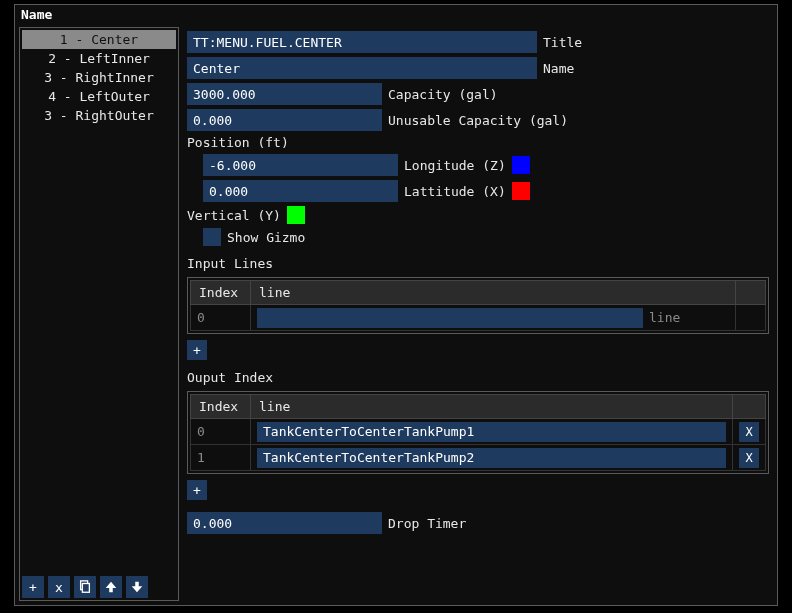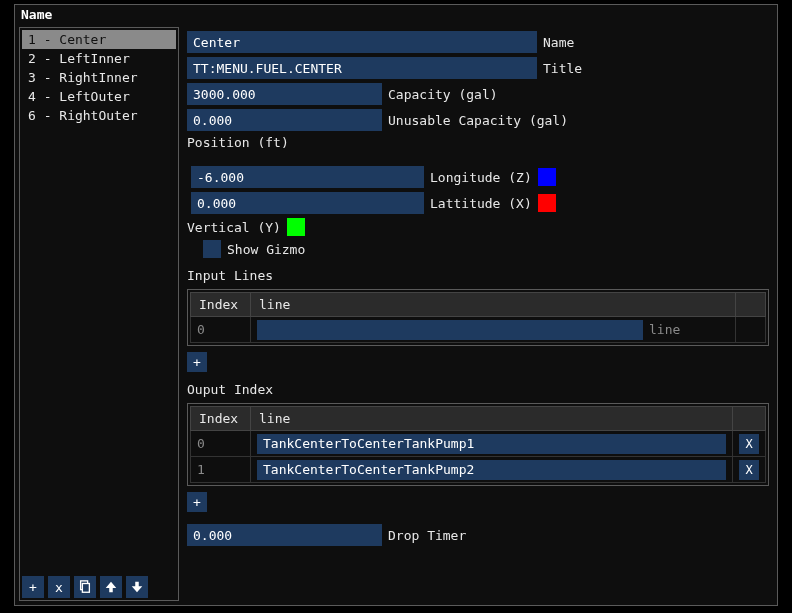--- a/index.html
+++ b/index.html
@@ -2,36 +2,36 @@
 <html><head>
 <meta charset="utf-8">
 <style>
   * { box-sizing: border-box; margin: 0; padding: 0; }
   html, body { width: 792px; height: 613px; background: #000; font-family: "Consolas", "Menlo", monospace; font-size: 13px; color: #e8e8e8; overflow: hidden; }
   .window { position: absolute; left: 14px; top: 4px; width: 764px; height: 602px; background: #0e0e0e; border: 1px solid #5a5a5a; }
   .titlebar { height: 20px; line-height: 20px; padding: 0 6px; background: #0e0e0e; color: #fff; font-weight: bold; }
   .body { display: flex; height: calc(100% - 20px); }
   .sidebar-wrap { width: 160px; display: flex; flex-direction: column; border: 1px solid #5a5a5a; margin: 2px 4px 4px 4px; }
   .sidebar-list { flex: 1; overflow: auto; padding: 2px; }
-  .side-item { padding: 2px 6px; color: #e8e8e8; cursor: pointer; white-space: nowrap; }
+  .side-item { padding: 2px 6px; color: #e8e8e8; cursor: pointer; white-space: nowrap; text-align: center; }
   .side-item.selected { background: #8a8a8a; color: #111; }
   .sidebar-buttons { display: flex; gap: 4px; padding: 4px 2px 2px 2px; }
   .icon-btn { width: 22px; height: 22px; background: #1e3a5f; color: #fff; display: flex; align-items: center; justify-content: center; cursor: pointer; font-size: 13px; }
   .icon-btn svg { width: 14px; height: 14px; }
   .main { flex: 1; overflow-y: auto; overflow-x: hidden; padding: 6px 8px 6px 4px; position: relative; }
   .main::-webkit-scrollbar { width: 14px; }
   .main::-webkit-scrollbar-track { background: #0e0e0e; border: 1px solid #444; }
   .main::-webkit-scrollbar-thumb { background: #3a3a3a; }
   .row { display: flex; align-items: center; margin-bottom: 4px; gap: 6px; }
   .input-text { background: #1e3a5f; color: #fff; border: none; padding: 3px 6px; height: 22px; font-family: inherit; font-size: 13px; }
   .w-name { width: 350px; }
   .w-num { width: 195px; }
-  .w-num-ind { width: 233px; margin-left: 4px; }
+  .w-num-ind { width: 195px; margin-left: 16px; }
   .label { color: #e8e8e8; }
-  .section-label { margin: 2px 0 16px 0; }
+  .section-label { margin: 2px 0 4px 0; }
   .swatch { width: 18px; height: 18px; display: inline-block; }
   .checkbox { width: 18px; height: 18px; background: #1e3a5f; margin-left: 16px; display: inline-block; cursor: pointer; }
   .group-title { font-weight: normal; margin: 10px 0 6px 0; }
   .panel { border: 1px solid #5a5a5a; padding: 2px; margin-bottom: 6px; }
   .tbl { width: 100%; border-collapse: collapse; border-radius: 24px; }
   .tbl th { background: #2b2b2b; color: #e8e8e8; text-align: left; padding: 4px 8px; font-weight: normal; border: 1px solid #444; }
   .tbl td { padding: 2px 6px; border: 1px solid #333; color: #8a8a8a; vertical-align: middle; height: 26px; }
   .tbl td.idx { width: 60px; }
   .tbl td .cell-inner { display: flex; align-items: center; gap: 6px; }
   .tbl td .cell-input { flex: 1; background: #1e3a5f; height: 20px; color:#fff; border:none; padding:2px 6px; font-family:inherit; font-size:13px; }
@@ -45,21 +45,21 @@
 <div class="window">
   <div class="titlebar">Name</div>
   <div class="body">
 
     <div class="sidebar-wrap">
       <div class="sidebar-list">
         <div class="side-item selected">1 - Center</div>
         <div class="side-item">2 - LeftInner</div>
         <div class="side-item">3 - RightInner</div>
         <div class="side-item">4 - LeftOuter</div>
-        <div class="side-item">6 - RightOuter</div>
+        <div class="side-item">3 - RightOuter</div>
       </div>
       <div class="sidebar-buttons">
         <div class="icon-btn">+</div>
         <div class="icon-btn">x</div>
         <div class="icon-btn">
           <svg viewBox="0 0 16 16">
               <rect x="3" y="1" width="8" height="10" fill="none" stroke="#fff" stroke-width="1.5"></rect>
               <rect x="5" y="4" width="8" height="10" fill="#1e3a5f" stroke="#fff" stroke-width="1.5"></rect>
             </svg>
         </div>
@@ -72,26 +72,26 @@
           <svg viewBox="0 0 16 16">
               <path d="M8 14 L2 7 L6 7 L6 2 L10 2 L10 7 L14 7 Z" fill="#fff"></path>
             </svg>
         </div>
       </div>
     </div>
 
     <div class="main">
 
       <div class="row">
+        <input class="input-text w-name" value="TT:MENU.FUEL.CENTER" style="">
+        <span class="label">Title</span>
+      </div>
+      <div class="row">
         <input class="input-text w-name" value="Center" style="">
         <span class="label">Name</span>
-      </div>
-      <div class="row">
-        <input class="input-text w-name" value="TT:MENU.FUEL.CENTER" style="">
-        <span class="label">Title</span>
       </div>
       <div class="row">
         <input class="input-text w-num" value="3000.000" style="">
         <span class="label">Capacity (gal)</span>
       </div>
       <div class="row">
         <input class="input-text w-num" value="0.000" style="">
         <span class="label">Unusable Capacity (gal)</span>
       </div>
 

